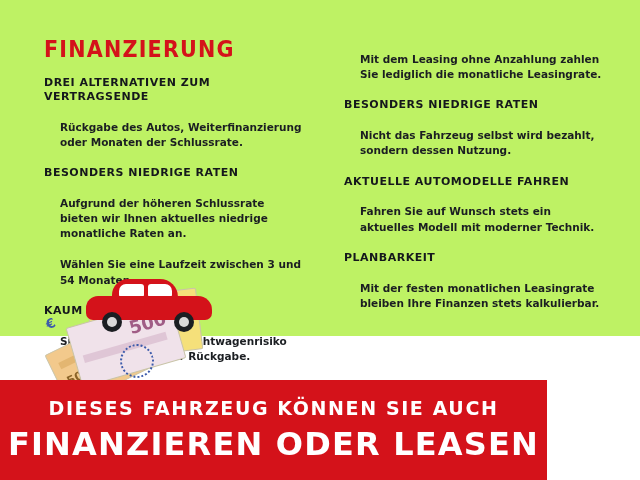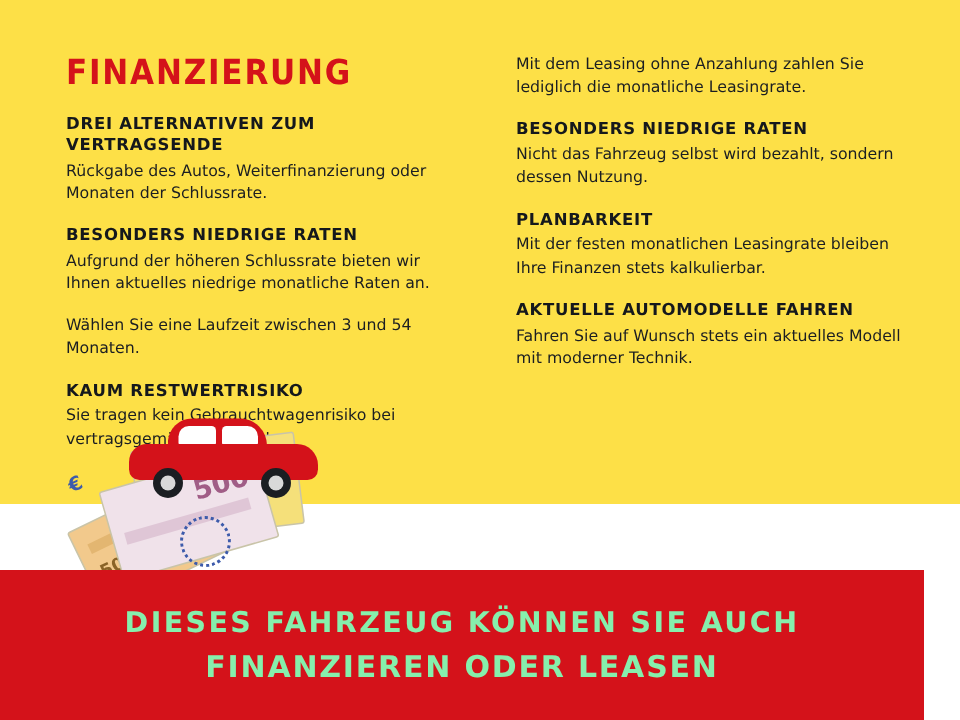--- a/index.html
+++ b/index.html
@@ -14,21 +14,21 @@
     background: #ffffff;
     overflow: hidden;
     font-family: "DejaVu Sans", sans-serif;
   }
   .content {
     position: absolute;
     left: 0;
     top: 0;
     width: 640px;
     height: 336px;
-    background: #fde047;
+    background: #bef264;
   }
   .col {
     position: absolute;
     top: 36px;
     width: 275px;
   }
   .col-left { left: 44px; }
   .col-right { left: 344px; }
 
   .col-title {
@@ -50,22 +50,23 @@
     color: #15181c;
     text-transform: uppercase;
     margin: 0 0 3px 0;
     line-height: 1.25;
   }
   .block-body {
     font-family: "DejaVu Sans", sans-serif;
     font-size: 10.5px;
     color: #1b1e22;
     line-height: 1.45;
-    margin: 0;
+    margin: 16px;
     max-width: 260px;
+    font-weight: bold;
   }
 
   
   .artwork {
     position: absolute;
     left: 34px;
     top: 278px;
     width: 210px;
     height: 110px;
   }
@@ -185,41 +186,41 @@
     border-radius: 50%;
   }
   .wheel-front { left: 16px; }
   .wheel-rear { left: 88px; }
 
   
   .banner {
     position: absolute;
     left: 0;
     top: 380px;
-    width: 616px;
+    width: 547px;
     height: 100px;
     background: #d4121a;
-    color: #86efac;
+    color: #ffffff;
     display: flex;
     flex-direction: column;
     align-items: center;
     justify-content: center;
   }
   .banner-line1 {
     font-family: "DejaVu Sans", sans-serif;
     font-weight: bold;
     font-size: 19px;
     letter-spacing: 1.6px;
     text-transform: uppercase;
     margin-bottom: 6px;
   }
   .banner-line2 {
     font-family: "DejaVu Sans", sans-serif;
     font-weight: bold;
-    font-size: 20px;
+    font-size: 32px;
     letter-spacing: 1.2px;
     text-transform: uppercase;
     text-align: right;
   }
 </style>
 </head>
 <body>
 
 <div class="page">
 
@@ -253,27 +254,27 @@
       <div class="block">
         <p class="block-body">Mit dem Leasing ohne Anzahlung zahlen Sie lediglich die monatliche Leasingrate.</p>
       </div>
 
       <div class="block">
         <p class="block-head">BESONDERS NIEDRIGE RATEN</p>
         <p class="block-body">Nicht das Fahrzeug selbst wird bezahlt, sondern dessen Nutzung.</p>
       </div>
 
       <div class="block">
+        <p class="block-head">AKTUELLE AUTOMODELLE FAHREN</p>
+        <p class="block-body">Fahren Sie auf Wunsch stets ein aktuelles Modell mit moderner Technik.</p>
+      </div>
+
+      <div class="block">
         <p class="block-head">PLANBARKEIT</p>
         <p class="block-body">Mit der festen monatlichen Leasingrate bleiben Ihre Finanzen stets kalkulierbar.</p>
-      </div>
-
-      <div class="block">
-        <p class="block-head">AKTUELLE AUTOMODELLE FAHREN</p>
-        <p class="block-body">Fahren Sie auf Wunsch stets ein aktuelles Modell mit moderner Technik.</p>
       </div>
     </div>
 
     <div class="artwork">
       <div class="note note-50">
         <div class="bar"></div>
         <div class="denom">50</div>
       </div>
       <div class="note note-200">
         <div class="bar"></div>

